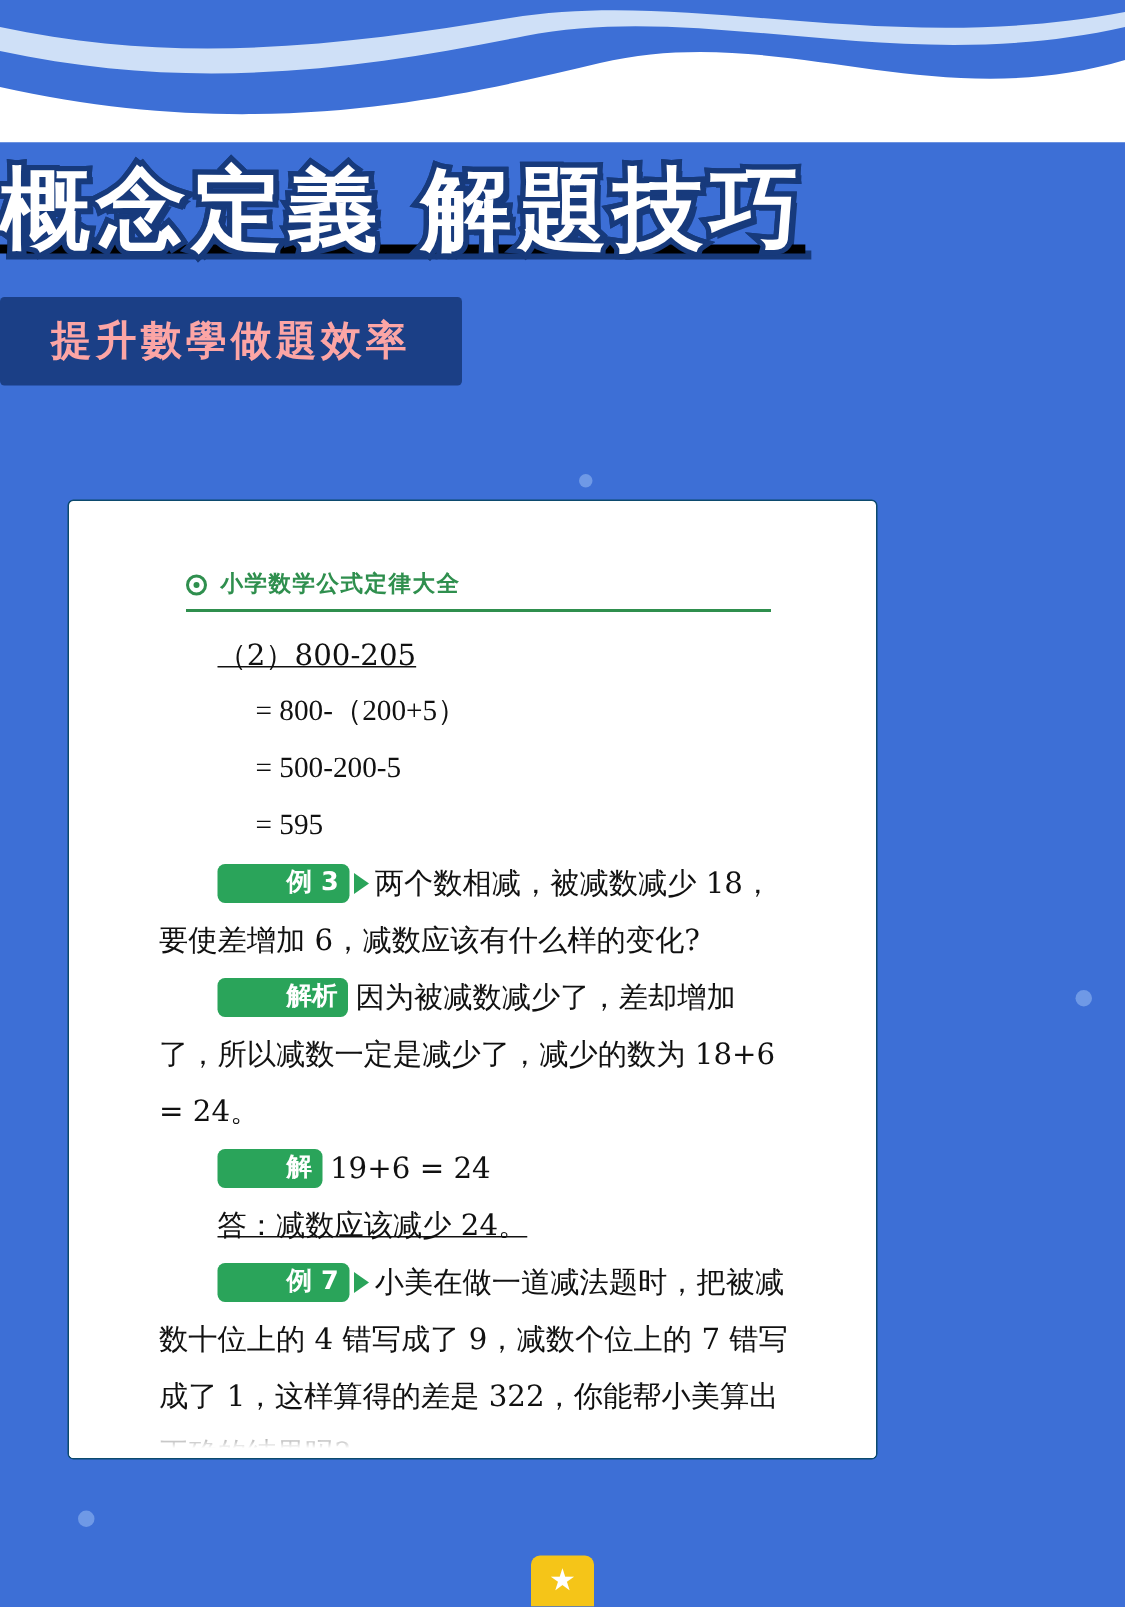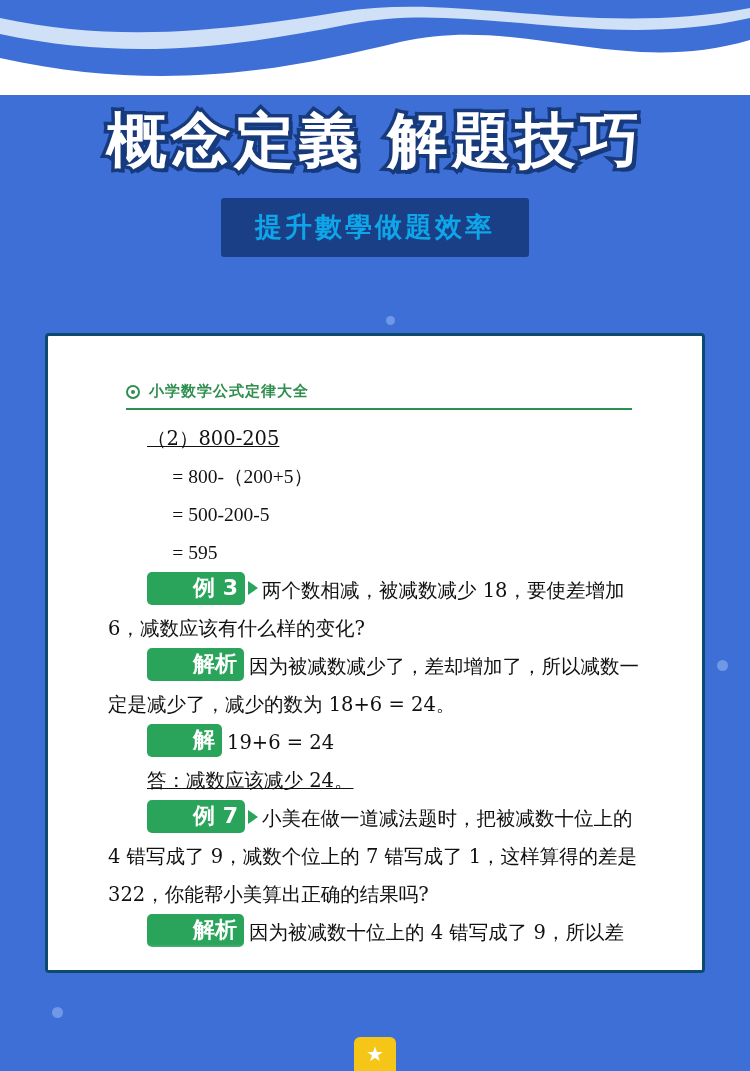--- a/index.html
+++ b/index.html
@@ -33,39 +33,39 @@
     z-index: 1;
   }
 
   
   .heading-block {
     position: absolute;
     top: 105px;
     left: 0;
     width: 750px;
     z-index: 5;
-    text-align: center;
+    text-decoration: underline;
   }
   .main-title {
     font-family: "DejaVu Sans", sans-serif;
     font-size: 60px;
     font-weight: bold;
     color: #ffffff;
     letter-spacing: 4px;
     line-height: 1.18;
     -webkit-text-stroke: 7px #173a7c;
     paint-order: stroke fill;
     text-shadow:
       4px 4px 0 #173a7c;
   }
   .subtitle-bar {
     display: inline-block;
     margin-top: 22px;
     background: #1b3f86;
-    color: #0ea5e9;
+    color: #fca5a5;
     font-family: "DejaVu Sans", sans-serif;
     font-size: 27px;
     font-weight: bold;
     letter-spacing: 3px;
     padding: 11px 34px 12px 34px;
     border-radius: 3px;
   }
 
   
   .dot {
@@ -76,24 +76,24 @@
   }
   .dot.d1 { left: 386px; top: 316px; width: 9px; height: 9px; background: #6f99e6; }
   .dot.d2 { left: 717px; top: 660px; width: 11px; height: 11px; background: #6f99e6; }
   .dot.d3 { left: 52px;  top: 1007px; width: 11px; height: 11px; background: #6f99e6; }
 
   
   .content-card {
     position: absolute;
     left: 45px;
     top: 333px;
-    width: 660px;
+    width: 540px;
     height: 640px;
     background: #ffffff;
-    border: 3px solid #0c4a6e;
+    border: 1px solid #0c4a6e;
     border-radius: 4px;
     z-index: 4;
     overflow: hidden;
   }
   .card-inner {
     padding: 46px 34px 0 34px;
   }
 
   
   .section-label-row {
@@ -140,21 +140,21 @@
   .indent1 { text-indent: 2em; text-decoration: underline; }
   .indent-eq { padding-left: 3.3em; font-family: Liberation Serif, serif; }
   .para { text-indent: 2em; }
 
   
   .tag {
     display: inline-block;
     background: #2aa45a;
     color: #ffffff;
     font-family: "DejaVu Sans", sans-serif;
-    font-size: 22px;
+    font-size: 17px;
     font-weight: bold;
     border-radius: 5px;
     padding: 1px 7px 2px 7px;
     line-height: 1.35;
     vertical-align: 2px;
     margin-right: 5px;
   }
   .tag.with-arrow { position: relative; margin-right: 17px; }
   .tag.with-arrow::after {
     content: "";

